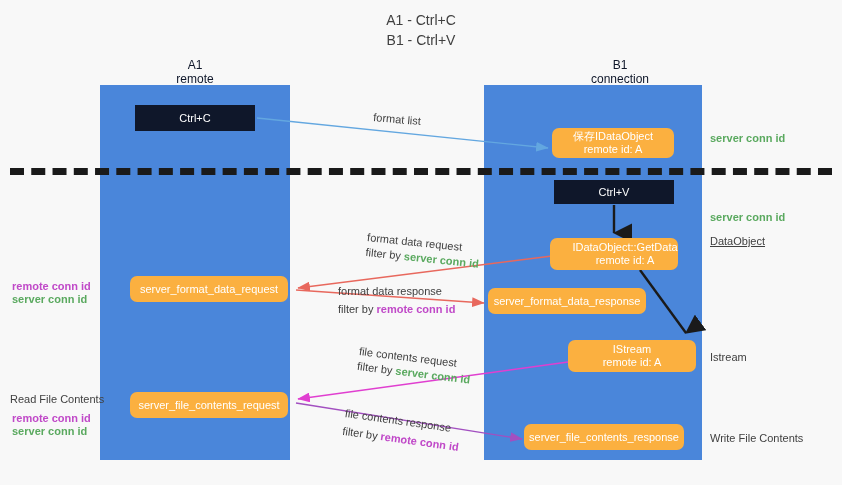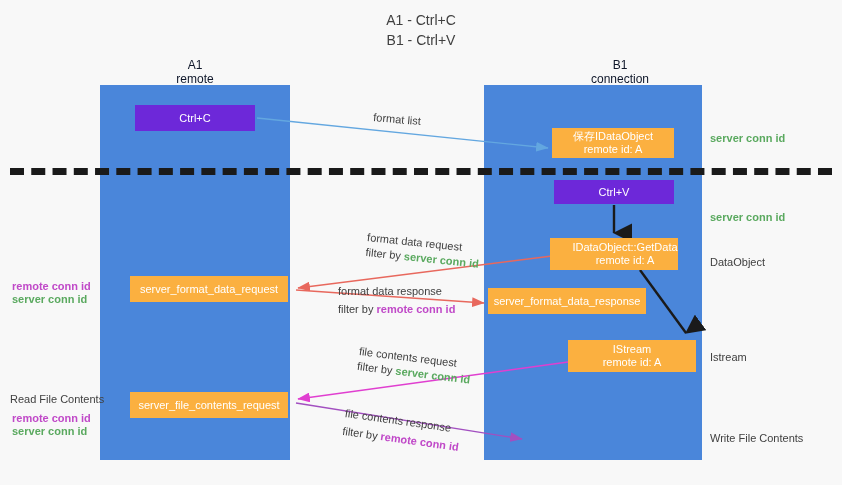--- a/index.html
+++ b/index.html
@@ -64,23 +64,23 @@
     display: flex;
     flex-direction: column;
     align-items: center;
     justify-content: center;
     color: #ffffff;
     font-size: 11px;
     line-height: 13px;
     text-align: center;
     padding: 2px 4px;
   }
-  .box.green { background: #6d28d9; }
+  .box.green { background: #0f172a; }
   .box.orange { background: #fbb košt; }
-  .box.orange { background: #fbb040; }
+  .box.orange { background: #fbb040; border-radius: 7px; }
   .box .l2 { display: block; }
 
   
   .side-label {
     position: absolute;
     font-size: 11px;
     line-height: 14px;
     white-space: nowrap;
   }
   .side-label.green { color: #5aa95f; font-weight: bold; }
@@ -195,20 +195,23 @@
 
   <div class="box orange" style="left:568px; top:340px; width:128px; height:32px;">
     <span>IStream</span>
     <span class="l2">remote id: A</span>
   </div>
 
   <div class="box orange" style="left:130px; top:392px; width:158px; height:26px;">
     <span>server_file_contents_request</span>
   </div>
 
+  <div class="box orange" style="left:524px; top:424px; width:160px; height:26px;">
+    <span>server_file_contents_response</span>
+  </div>
 
   <div class="flow-label" style="left:374px; top:110px; transform:rotate(5deg);">
     <div>format list</div>
   </div>
 
   <div class="flow-label" style="left:368px; top:230px; transform:rotate(6deg);">
     <div>format data request</div>
     <div><span>filter by </span><span class="green">server conn id</span></div>
   </div>
 
@@ -222,21 +225,21 @@
     <div><span>filter by </span><span class="green">server conn id</span></div>
   </div>
 
   <div class="flow-label" style="left:346px; top:406px; transform:rotate(8deg);">
     <div>file contents response</div>
     <div style="margin-top:3px;"><span>filter by </span><span class="purple">remote conn id</span></div>
   </div>
 
   <div class="side-label green" style="left:710px; top:131px;">server conn id</div>
   <div class="side-label green" style="left:710px; top:210px;">server conn id</div>
-  <div class="side-label plain" style="left:710px; top:255px;">DataObject</div>
+  <div class="side-label plain" style="left:710px; top:234px;text-decoration:underline;">DataObject</div>
   <div class="side-label plain" style="left:710px; top:350px;">Istream</div>
   <div class="side-label plain" style="left:710px; top:431px;">Write File Contents</div>
 
   <div class="side-label purple" style="left:12px; top:279px;">remote conn id</div>
   <div class="side-label green" style="left:12px; top:292px;">server conn id</div>
 
   <div class="side-label plain" style="left:10px; top:392px;">Read File Contents</div>
   <div class="side-label purple" style="left:12px; top:411px;">remote conn id</div>
   <div class="side-label green" style="left:12px; top:424px;">server conn id</div>
 

